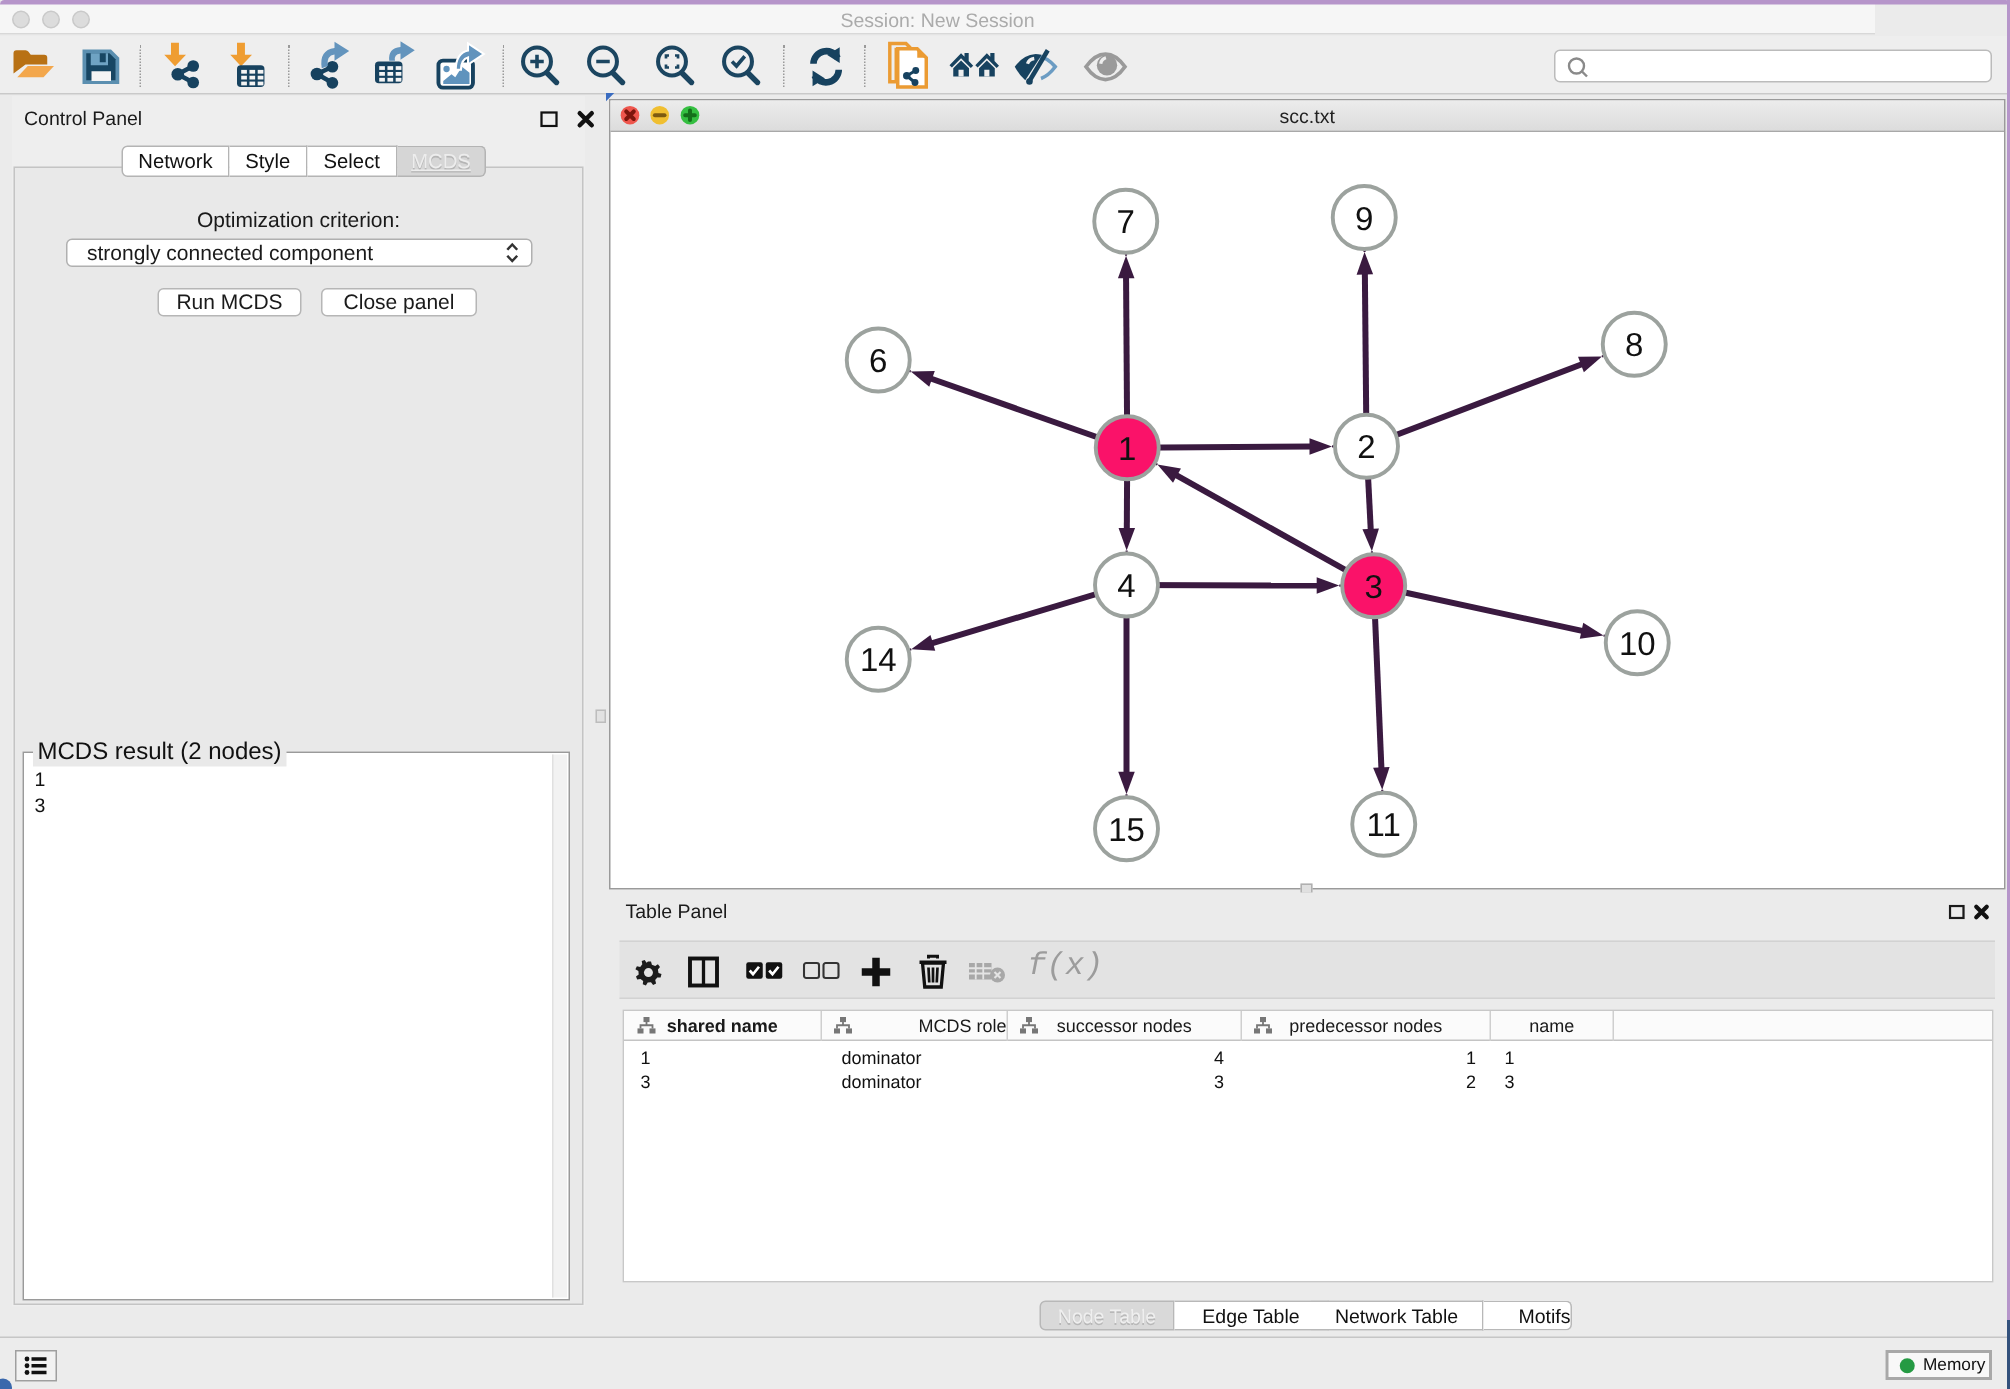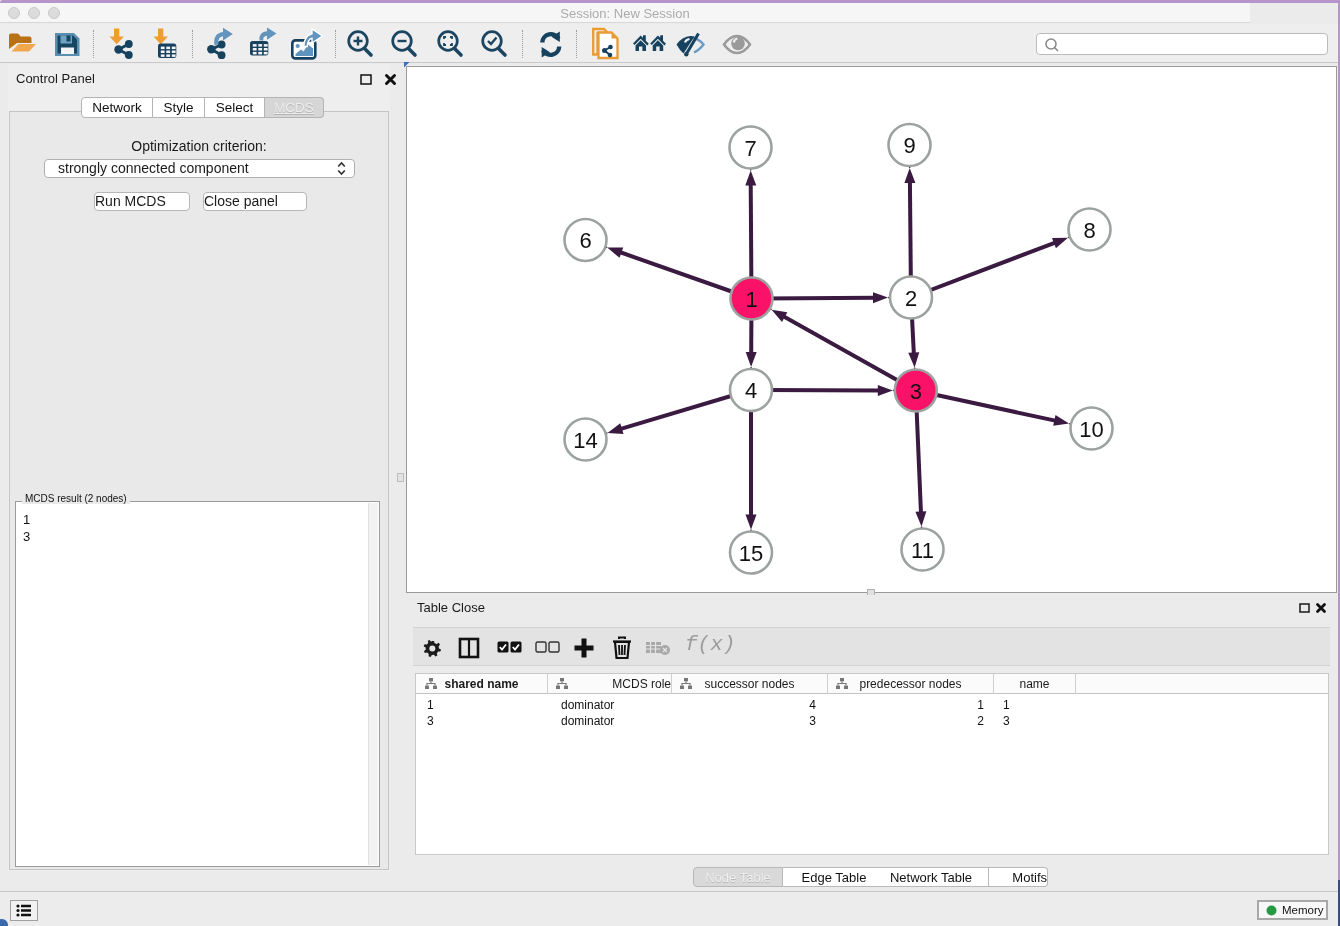--- a/index.html
+++ b/index.html
@@ -17,23 +17,23 @@
 .sep { position:absolute; top:6px; height:28px; width:1px; border-left:1px dotted #9a9a9a; }
 .ticon { position:absolute; top:3px; }
 #searchbox { position:absolute; left:1036px; top:9px; width:292px; height:22px; background:#fff; border:1px solid #bbb; border-radius:4px; }
 
 #cpanel { left:8px; top:64px; width:382px; height:807px; background:#eeeeee; }
 #cptitle { position:absolute; left:8px; top:7px; font-size:13px; color:#1a1a1a; }
 .tab { position:absolute; top:0; height:21px; font-size:13.5px; color:#111; background:#fff; border:1px solid #b4b4b4; text-align:center; line-height:20px; }
 #tabc { position:absolute; left:1px; top:47px; width:380px; height:759px; background:#e9e9e9; border:1px solid #c4c4c4; }
 #optlabel { position:absolute; left:0; top:74px; width:100%; text-align:center; font-size:14px; color:#1a1a1a; }
 #dropdown { position:absolute; left:36px; top:95px; width:311px; height:19px; background:#ffffff; border:1px solid #b0b0b0; border-radius:4px; font-size:14px; color:#1a1a1a; line-height:17px; padding-left:13px; }
-.btn { position:absolute; top:128px; height:19px; background:#ffffff; border:1px solid #b6b6b6; border-radius:4px; font-size:14px; color:#1a1a1a; text-align:left; line-height:17px; }
+.btn { position:absolute; top:128px; height:19px; background:#ffffff; border:1px solid #b6b6b6; border-radius:4px; font-size:14px; color:#1a1a1a; text-align:center; line-height:17px;margin-left:11px; }
 #mcdsbox { position:absolute; left:7px; top:437px; width:365px; height:366px; background:#fff; border:1px solid #9a9a9a; }
-#mcdslegend { position:absolute; left:6px; top:-9px; background:#e9e9e9; padding:0 3px; font-size:10px; color:#111; }
+#mcdslegend { position:absolute; left:6px; top:-9px; background:#e9e9e9; padding:0 3px; font-size:16px; color:#111; }
 #mcdstext { position:absolute; left:7px; top:9px; font-size:13px; color:#111; line-height:17px; }
 #mcdsscroll { position:absolute; right:1px; top:1px; width:10px; height:362px; background:#f2f2f2; border-left:1px solid #e0e0e0;}
 
 #netwin { left:406px; top:66px; width:931px; height:527px; border:1px solid #9a9a9a; background:#fff; }
 #nettitle { position:absolute; left:0; top:0; width:100%; height:21px; background:linear-gradient(#ececec,#dcdcdc); border-bottom:1px solid #a8a8a8; }
 #nettext { position:absolute; top:3px; left:0; width:100%; text-align:center; font-size:13px; color:#222; }
 
 #tpanel { left:406px; top:595px; width:931px; height:293px; background:#ebebeb; }
 #tptitle { position:absolute; left:11px; top:5px; font-size:13px; color:#1a1a1a; }
 #ttoolbar { position:absolute; left:7px; top:32px; width:917px; height:39px; background:#e3e3e3; border-top:1px solid #d2d2d2; border-bottom:1px solid #d2d2d2; }
@@ -211,20 +211,31 @@
 <div id="mcdsbox">
   <div id="mcdslegend">MCDS result (2 nodes)</div>
   <div id="mcdstext">1<br>3</div>
   <div id="mcdsscroll"></div>
 </div>
 </div>
 <svg class="abs" style="left:404px;top:62px;" width="6" height="6" viewBox="0 0 6 6">
     <path d="M0 0 L5.5 0 L0 5.5 Z" fill="#3a6cc0"></path>
   </svg>
 <div class="abs" id="netwin">
+<div id="nettitle">
+  <svg width="66" height="21" viewBox="0 0 66 21" style="position:absolute;left:0;top:0;">
+    <circle cx="13" cy="9.8" r="6.2" fill="#ee564d"></circle>
+    <path d="M10.5 7.3 L15.5 12.3 M15.5 7.3 L10.5 12.3" stroke="#7c150c" stroke-width="2.7" stroke-linecap="round"></path>
+    <circle cx="32.8" cy="9.8" r="6.2" fill="#f0bf31"></circle>
+    <path d="M29.6 9.8 L36 9.8" stroke="#7d5a11" stroke-width="2.7" stroke-linecap="round"></path>
+    <circle cx="53" cy="9.8" r="6.2" fill="#35bf41"></circle>
+    <path d="M49.8 9.8 L56.2 9.8 M53 6.6 L53 13" stroke="#156f1b" stroke-width="2.7" stroke-linecap="round"></path>
+  </svg>
+  <div id="nettext">scc.txt</div>
+</div>
 <svg style="position:absolute;left:0;top:22px;" width="929" height="503" viewBox="0 0 929 503">
   <g stroke="#3a1a40" stroke-width="4">
     <line x1="344.5" y1="209.5" x2="343.7" y2="94.5"></line>
     <line x1="344.5" y1="209.5" x2="212.5" y2="163.0"></line>
     <line x1="344.5" y1="209.5" x2="468.0" y2="208.7"></line>
     <line x1="344.5" y1="209.5" x2="344.2" y2="265.0"></line>
     <line x1="504.0" y1="208.5" x2="502.9" y2="92.0"></line>
     <line x1="504.0" y1="208.5" x2="648.9" y2="153.3"></line>
     <line x1="504.0" y1="208.5" x2="506.9" y2="265.5"></line>
     <line x1="508.8" y1="301.5" x2="375.9" y2="227.1"></line>
@@ -289,21 +300,21 @@
     <text x="502.5" y="64">9</text>
     <text x="684.5" y="347.5">10</text>
     <text x="515.5" y="468.5">11</text>
     <text x="178.5" y="358.5">14</text>
     <text x="344.0" y="471.5">15</text>
   </g>
 </svg>
 <div style="position:absolute;left:460px;bottom:-4px;width:8px;height:7px;background:#e0e0e0;border:1px solid #b0b0b0;"></div>
 </div>
 <div class="abs" id="tpanel">
-<div id="tptitle">Table Close</div>
+<div id="tptitle">Table Panel</div>
 <svg style="position:absolute;left:893px;top:8px;" width="11" height="10" viewBox="0 0 11 10">
       <rect x="1" y="1" width="9" height="8" fill="none" stroke="#1a1a1a" stroke-width="1.5"></rect>
     </svg>
 <svg style="position:absolute;left:909px;top:7px;" width="12" height="12" viewBox="0 0 12 12">
       <path d="M2.5 2.5 L9.5 9.5 M9.5 2.5 L2.5 9.5" stroke="#111" stroke-width="2.8" stroke-linecap="round"></path>
     </svg>
 <div id="ttoolbar">
   <svg style="position:absolute;left:9px;top:10px;" width="20" height="20" viewBox="0 0 20 20">
     <path d="M10 3 L12 3 L12.6 5.2 L14.8 6 L16.6 4.8 L18 6.6 L16.6 8.4 L17 10.6 L19 11.4 L18.4 13.6 L16.2 13.6 L14.8 15.4 L15.4 17.6 L13.4 18.6 L12 16.8 L9.8 17 L8.6 19 L6.5 18.2 L6.8 16 L5 14.6 L2.8 15 L2 13 L3.8 11.6 L3.6 9.4 L1.6 8.2 L2.6 6.2 L4.8 6.6 L6.2 4.9 L5.8 2.7 L7.8 2 L9 3.8 Z" fill="#1c1c1c"></path>
     <circle cx="10.3" cy="10.4" r="3" fill="#e4e4e4"></circle>

